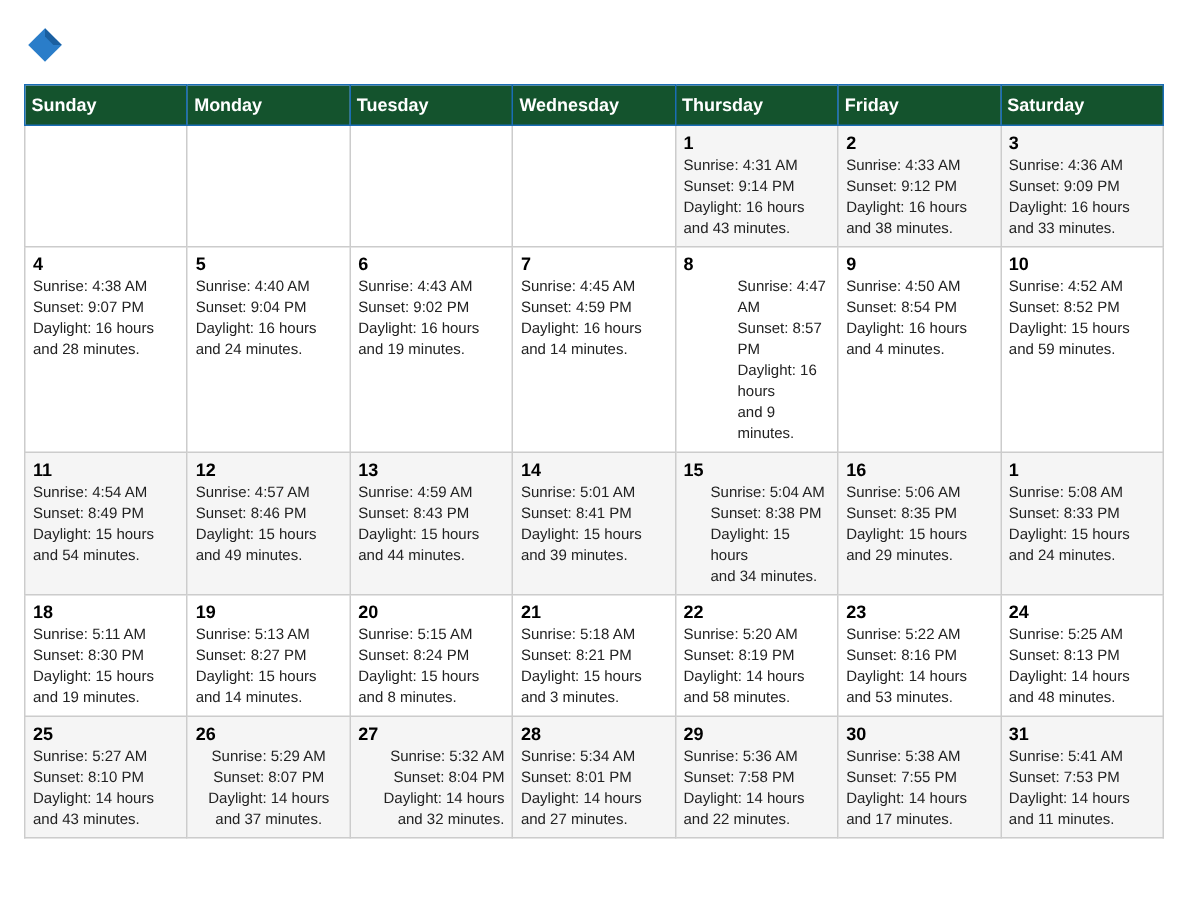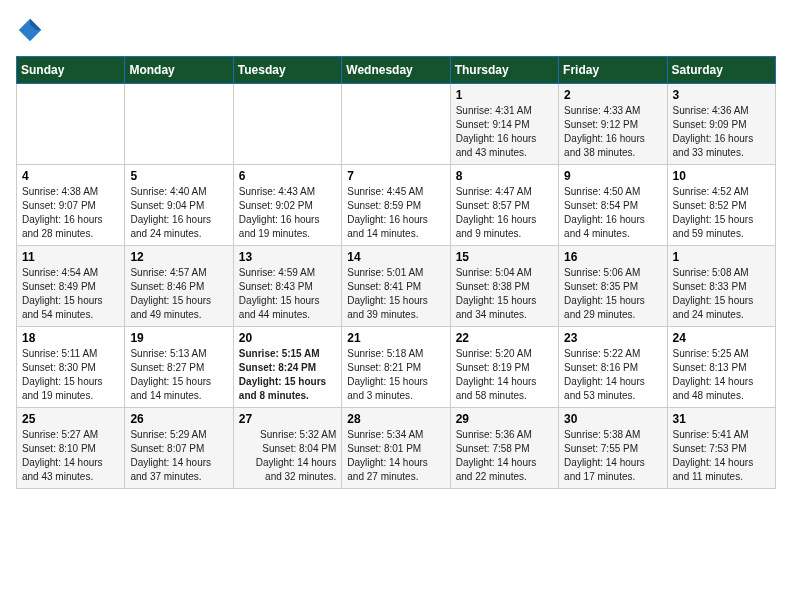--- a/index.html
+++ b/index.html
@@ -157,27 +157,27 @@
         <td>
           <span class="day-num">6</span>
           <div class="day-info" style="white-space: pre-line;">Sunrise: 4:43 AM
 Sunset: 9:02 PM
 Daylight: 16 hours
 and 19 minutes.</div>
         </td>
         <td>
           <span class="day-num">7</span>
           <div class="day-info" style="white-space: pre-line;">Sunrise: 4:45 AM
-Sunset: 8:59 PM
+Sunset: 4:59 PM
 Daylight: 16 hours
 and 14 minutes.</div>
         </td>
         <td>
           <span class="day-num">8</span>
-          <div class="day-info" style="white-space: pre-line;">Sunrise: 4:47 AM
+          <div class="day-info" style="white-space: pre-line; margin-left: 36px;">Sunrise: 4:47 AM
 Sunset: 8:57 PM
 Daylight: 16 hours
 and 9 minutes.</div>
         </td>
         <td>
           <span class="day-num">9</span>
           <div class="day-info" style="white-space: pre-line;">Sunrise: 4:50 AM
 Sunset: 8:54 PM
 Daylight: 16 hours
 and 4 minutes.</div>
@@ -214,21 +214,21 @@
         </td>
         <td>
           <span class="day-num">14</span>
           <div class="day-info" style="white-space: pre-line;">Sunrise: 5:01 AM
 Sunset: 8:41 PM
 Daylight: 15 hours
 and 39 minutes.</div>
         </td>
         <td>
           <span class="day-num">15</span>
-          <div class="day-info" style="white-space: pre-line;">Sunrise: 5:04 AM
+          <div class="day-info" style="white-space: pre-line; margin-left: 18px;">Sunrise: 5:04 AM
 Sunset: 8:38 PM
 Daylight: 15 hours
 and 34 minutes.</div>
         </td>
         <td>
           <span class="day-num">16</span>
           <div class="day-info" style="white-space: pre-line;">Sunrise: 5:06 AM
 Sunset: 8:35 PM
 Daylight: 15 hours
 and 29 minutes.</div>
@@ -251,21 +251,21 @@
         </td>
         <td>
           <span class="day-num">19</span>
           <div class="day-info" style="white-space: pre-line;">Sunrise: 5:13 AM
 Sunset: 8:27 PM
 Daylight: 15 hours
 and 14 minutes.</div>
         </td>
         <td>
           <span class="day-num">20</span>
-          <div class="day-info" style="white-space: pre-line; font-weight: bold;">Sunrise: 5:15 AM
+          <div class="day-info" style="white-space: pre-line;">Sunrise: 5:15 AM
 Sunset: 8:24 PM
 Daylight: 15 hours
 and 8 minutes.</div>
         </td>
         <td>
           <span class="day-num">21</span>
           <div class="day-info" style="white-space: pre-line;">Sunrise: 5:18 AM
 Sunset: 8:21 PM
 Daylight: 15 hours
 and 3 minutes.</div>
@@ -295,21 +295,21 @@
       <tr>
         <td>
           <span class="day-num">25</span>
           <div class="day-info" style="white-space: pre-line;">Sunrise: 5:27 AM
 Sunset: 8:10 PM
 Daylight: 14 hours
 and 43 minutes.</div>
         </td>
         <td>
           <span class="day-num">26</span>
-          <div class="day-info" style="white-space: pre-line;">Sunrise: 5:29 AM
+          <div class="day-info" style="white-space: pre-line; text-align: center;">Sunrise: 5:29 AM
 Sunset: 8:07 PM
 Daylight: 14 hours
 and 37 minutes.</div>
         </td>
         <td>
           <span class="day-num">27</span>
           <div class="day-info" style="white-space: pre-line; text-align: right;">Sunrise: 5:32 AM
 Sunset: 8:04 PM
 Daylight: 14 hours
 and 32 minutes.</div>

